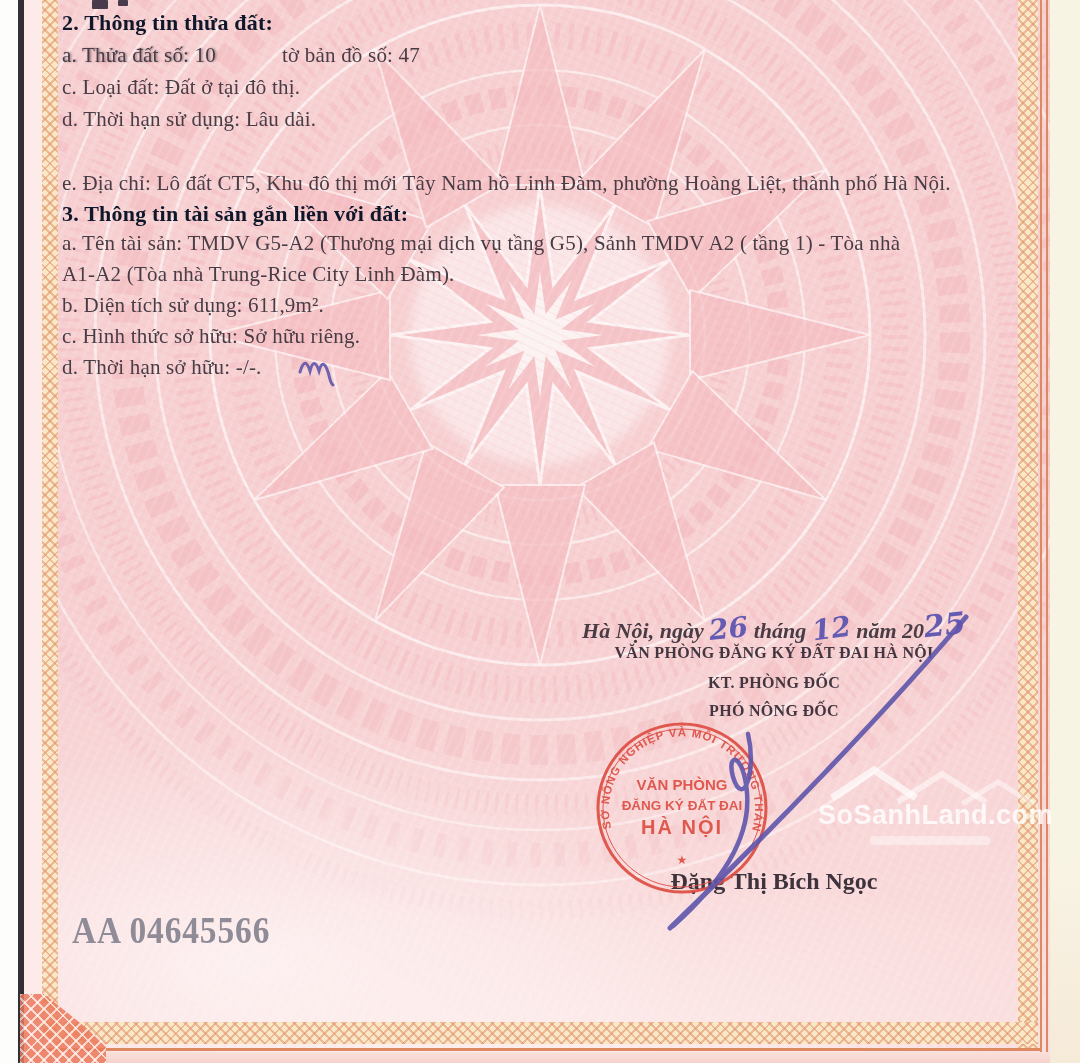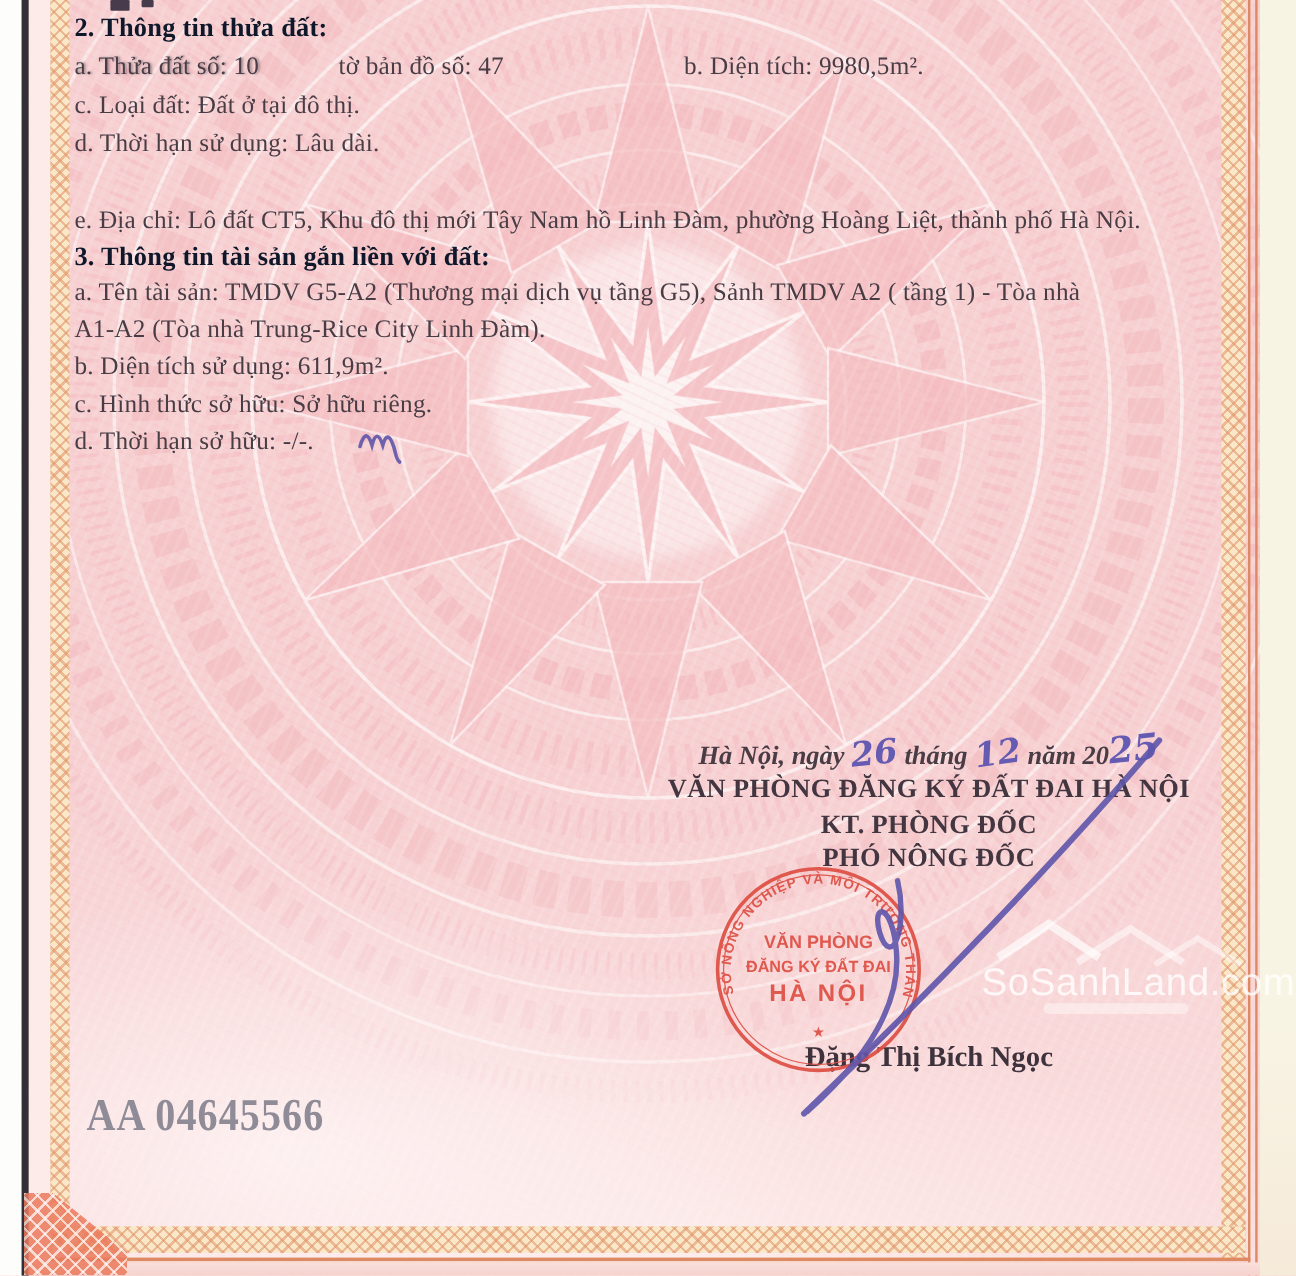--- a/index.html
+++ b/index.html
@@ -42,31 +42,31 @@
       repeating-linear-gradient(-45deg, rgba(255,255,255,.7) 0 2px, rgba(0,0,0,0) 2px 9px);
     clip-path:polygon(0 0, 28% 0, 100% 72%, 100% 100%, 0 100%);opacity:.85;}
   .remnant{background:#473b4c;border-radius:1px;}
   
   .line{position:absolute;left:62px;font-size:21px;color:#483c45;white-space:nowrap;letter-spacing:.2px;}
   .heading{font-weight:700;font-size:22px;color:#0f172a;}
   .smudge{text-shadow:1.5px 0 2px rgba(72,60,69,.5);}
   
   .sign-block{position:absolute;left:540px;width:468px;text-align:center;color:#43363f;}
   .dateline{font-style:italic;font-weight:600;font-size:22px;color:#4a3c45;white-space:nowrap;}
-  .officeline{font-weight:700;font-size:22px;letter-spacing:.3px;color:#433640;white-space:nowrap;}
+  .officeline{font-weight:700;font-size:16px;letter-spacing:.3px;color:#433640;white-space:nowrap;}
   .hand{font-family:"DejaVu Serif",serif;font-style:italic;font-weight:600;color:#655bb3;}
   .signer{font-weight:700;font-size:24px;color:#3e323c;}
   
   #serial{left:72px;top:908px;font-size:38px;font-weight:700;color:#8f8c97;
     transform:scaleX(.88);transform-origin:left center;letter-spacing:1px;}
   #footer-note{left:0;top:1000px;width:1080px;text-align:center;font-size:20px;color:#7d6671;letter-spacing:.3px;}
   
   #watermark{left:812px;top:758px;width:230px;height:110px;pointer-events:none;}
   #watermark .wm-text{position:absolute;left:6px;top:42px;font-family:"Liberation Sans",sans-serif;
-    font-weight:400;font-size:32px;color:rgba(255,255,255,.8);letter-spacing:.5px;}
+    font-weight:700;font-size:27px;color:rgba(255,255,255,.8);letter-spacing:.5px;}
   #watermark .wm-tagline{position:absolute;left:58px;top:78px;width:120px;height:9px;
     background:rgba(255,255,255,.4);border-radius:4px;}
   svg text{font-family:"Liberation Sans",sans-serif;}
 </style>
 </head>
 <body>
 
 <div id="page">
 
   <svg class="abs" style="left:-60px;top:-265px;opacity:.78;" width="1200" height="1200" viewBox="0 0 1200 1200">
@@ -129,21 +129,20 @@
   <div class="abs edge-cream-right"></div>
   <div class="abs pin-bottom"></div>
   <div class="abs edge-bottom"></div>
   <div class="abs corner-ornament"></div>
   <div class="abs remnant" style="left:92px;top:0;width:16px;height:9px;"></div>
   <div class="abs remnant" style="left:118px;top:0;width:10px;height:6px;"></div>
 
   <div class="line heading" style="top:10px;">2. Thông tin thửa đất:</div>
   <div class="line smudge" style="top:43px;">a. Thửa đất số: 10</div>
   <div class="line" style="left:282px;top:43px;">tờ bản đồ số: 47</div>
-  <div class="line" style="left:570px;top:43px;">b. Diện tích: 9980,5m².</div>
   <div class="line" style="top:75px;">c. Loại đất: Đất ở tại đô thị.</div>
   <div class="line" style="top:107px;">d. Thời hạn sử dụng: Lâu dài.</div>
   <div class="line" style="top:171px;">e. Địa chỉ: Lô đất CT5, Khu đô thị mới Tây Nam hồ Linh Đàm, phường Hoàng Liệt, thành phố Hà Nội.</div>
 
   <div class="line heading" style="top:201px;">3. Thông tin tài sản gắn liền với đất:</div>
   <div class="line" style="top:231px;">a. Tên tài sản: TMDV G5-A2 (Thương mại dịch vụ tầng G5), Sảnh TMDV A2 ( tầng 1) - Tòa nhà</div>
   <div class="line" style="top:262px;">A1-A2 (Tòa nhà Trung-Rice City Linh Đàm).</div>
   <div class="line" style="top:293px;">b. Diện tích sử dụng: 611,9m².</div>
   <div class="line" style="top:324px;">c. Hình thức sở hữu: Sở hữu riêng.</div>
   <div class="line" style="top:355px;">d. Thời hạn sở hữu: -/-.</div>

